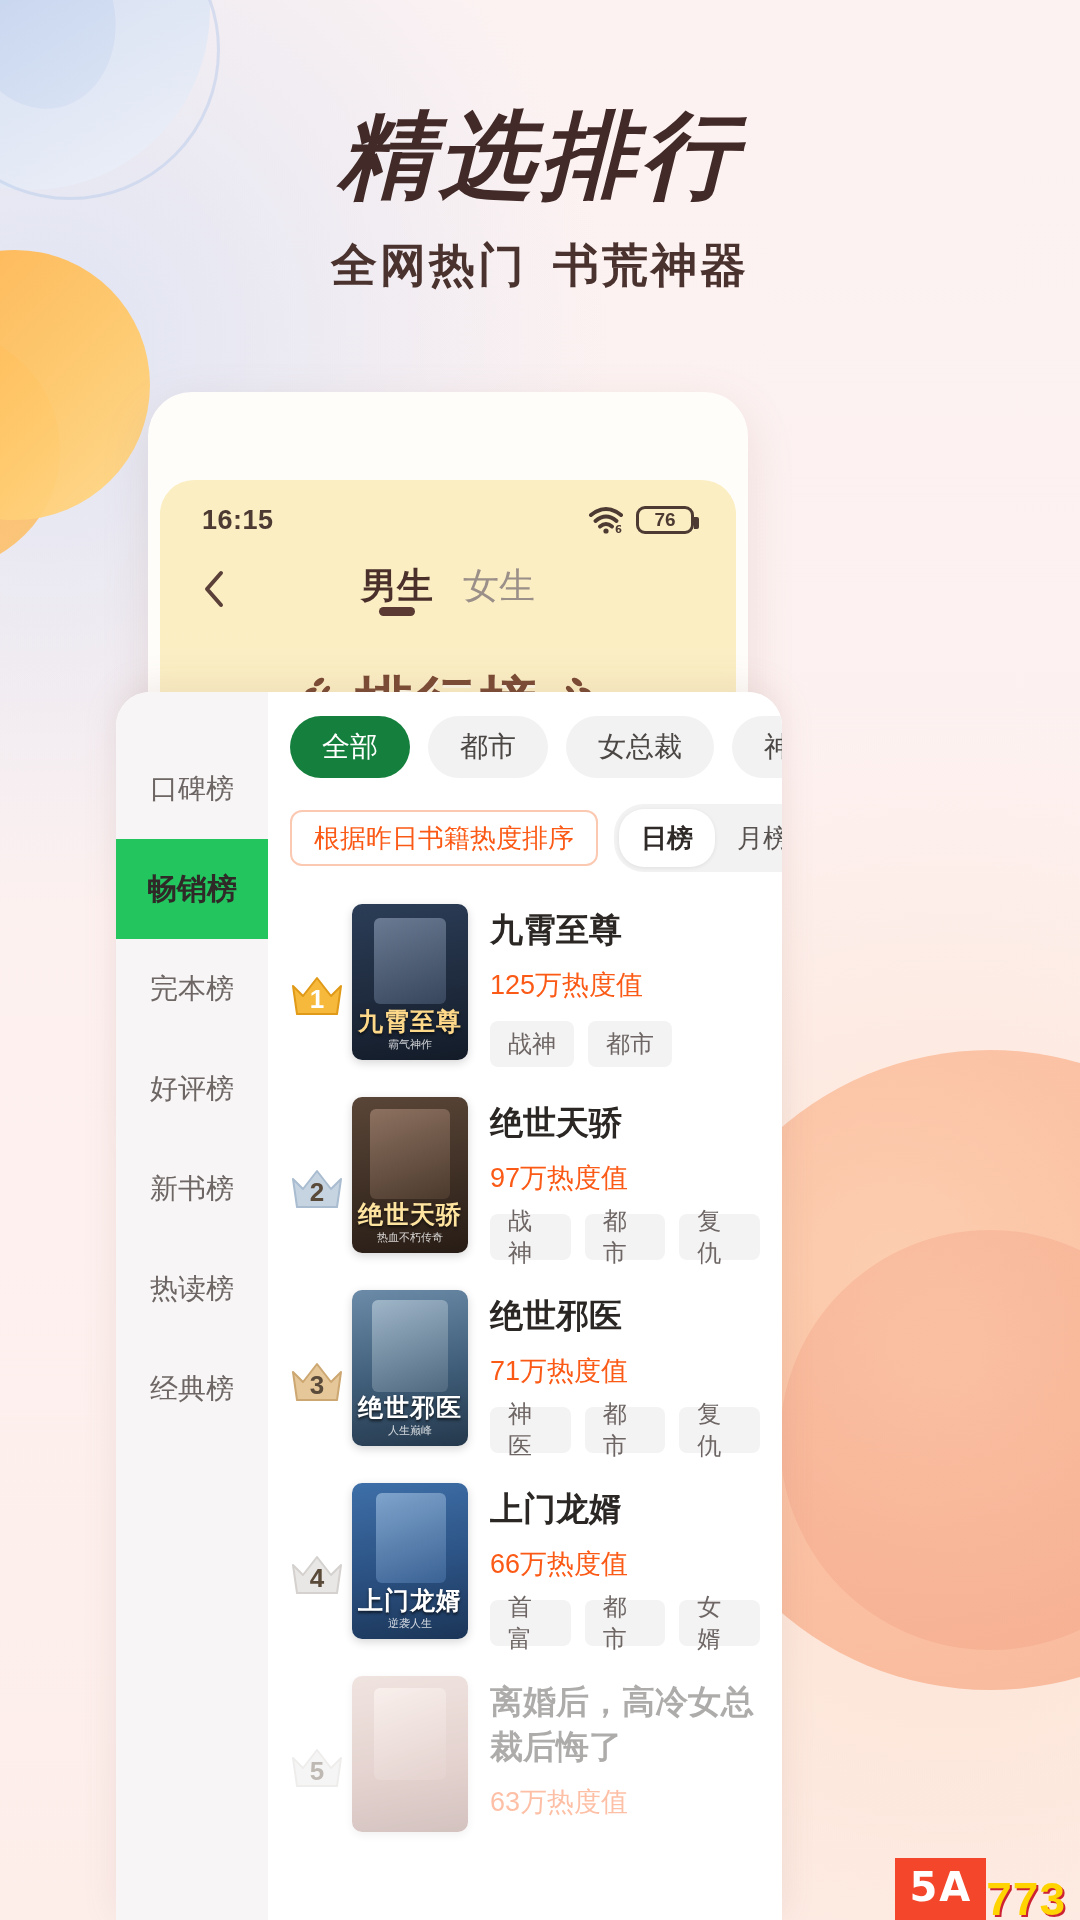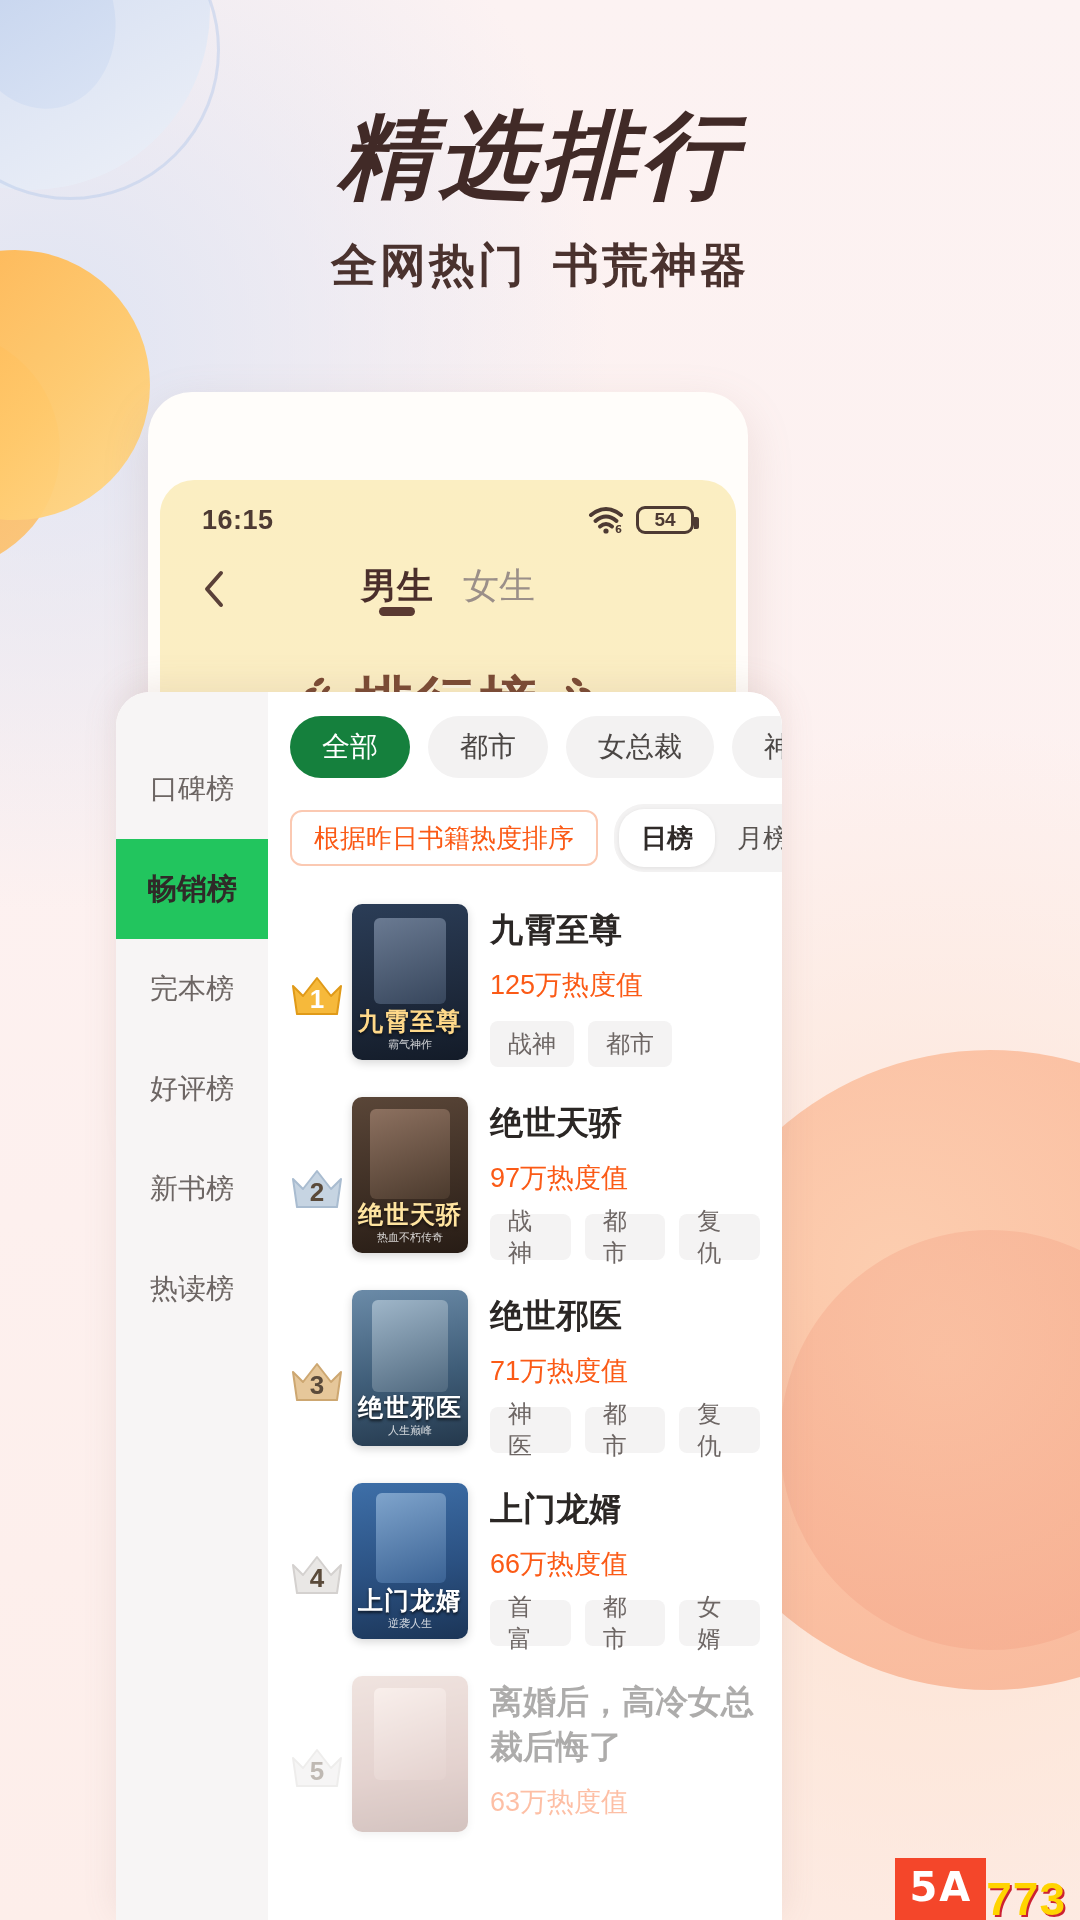--- a/index.html
+++ b/index.html
@@ -302,21 +302,21 @@
         <div class="wifi-ico">
           <svg width="36" height="28" viewBox="0 0 36 28">
             <path d="M3 9 Q18 -3 33 9" stroke="#4d3a33" stroke-width="4" fill="none" stroke-linecap="round"></path>
             <path d="M7.5 15 Q18 6 28.5 15" stroke="#4d3a33" stroke-width="4" fill="none" stroke-linecap="round"></path>
             <path d="M12 20.5 Q18 15.5 24 20.5" stroke="#4d3a33" stroke-width="4" fill="none" stroke-linecap="round"></path>
             <circle cx="18" cy="25" r="2.6" fill="#4d3a33"></circle>
             <text x="27" y="27" font-size="10" font-weight="bold" fill="#4d3a33" font-family="DejaVu Sans">6</text>
           </svg>
         </div>
         <div class="batt">
-          <span>54</span>
+          <span>76</span>
         </div>
       </div>
     </div>
 
     <div class="topbar">
       <div class="back-chev">
         <svg width="26" height="40" viewBox="0 0 26 40">
           <path d="M20 4 L6 20 L20 36" stroke="#5a4038" stroke-width="4" fill="none" stroke-linecap="round" stroke-linejoin="round"></path>
         </svg>
       </div>
@@ -371,20 +371,21 @@
 <div class="panel">
   <div class="panel-inner">
 
     <div class="rail">
       <div class="rail-item">口碑榜</div>
       <div class="rail-item active">畅销榜</div>
       <div class="rail-item">完本榜</div>
       <div class="rail-item">好评榜</div>
       <div class="rail-item">新书榜</div>
       <div class="rail-item">热读榜</div>
+      <div class="rail-item">经典榜</div>
     </div>
 
     <div class="content">
 
       <div class="chips">
         <div class="chip active">全部</div>
         <div class="chip">都市</div>
         <div class="chip">女总裁</div>
         <div class="chip">神医</div>
       </div>

